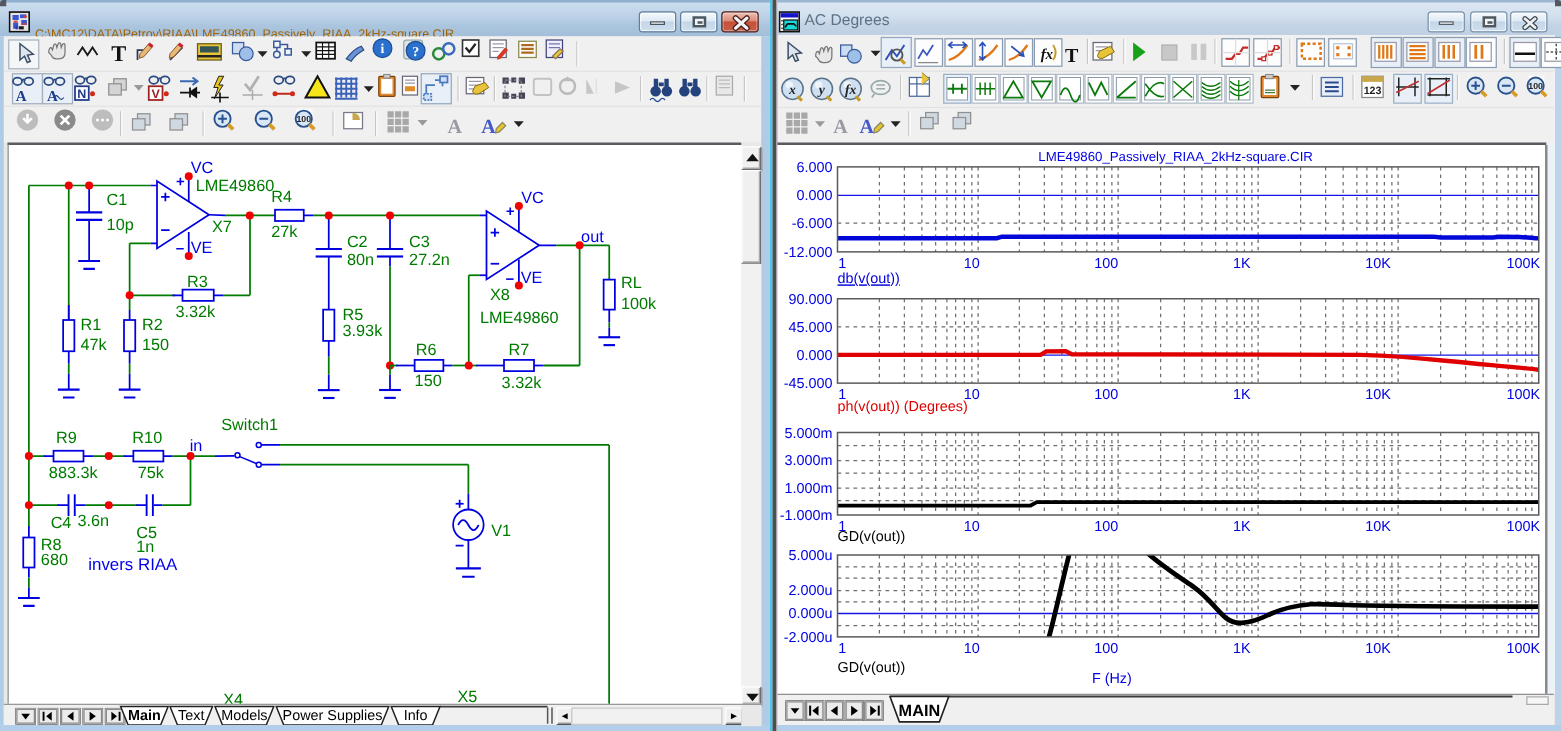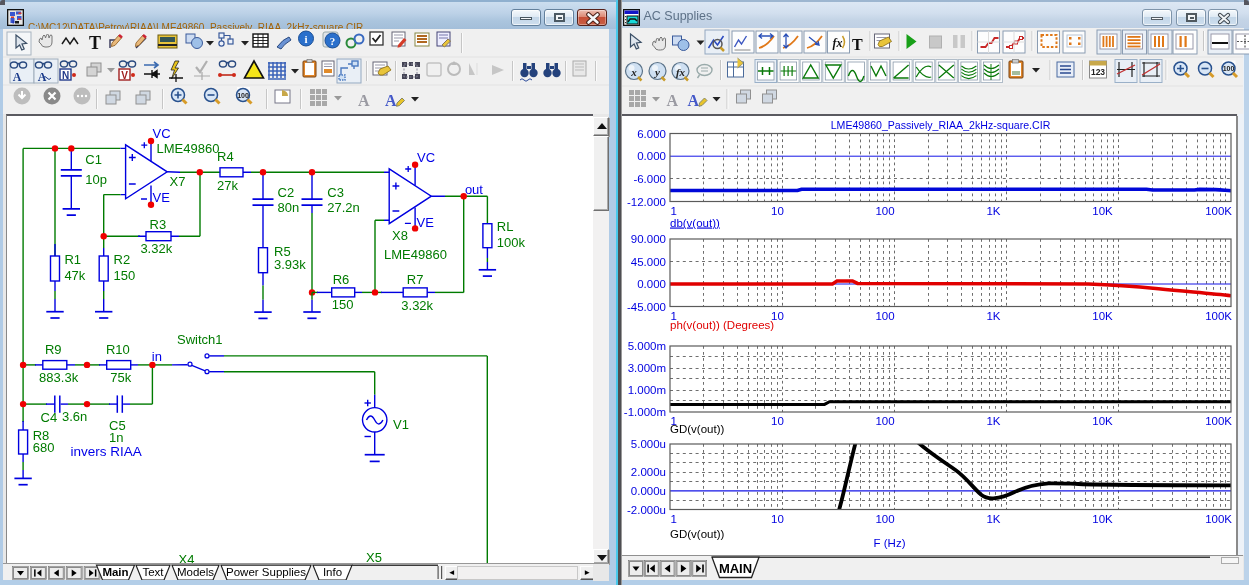--- a/index.html
+++ b/index.html
@@ -581,21 +581,21 @@
       <div class="abs" style="right:0;top:0;width:5px;height:5px;background:#55565e;border-radius:0 3px 0 0"></div>
       <svg class="abs" style="left:1px;top:8.5px" width="17" height="17">
 <rect x="0.5" y="0.5" width="16" height="16" fill="#fff" stroke="#111" stroke-width="1.6"></rect>
 <rect x="1.5" y="1.5" width="14" height="3.5" fill="#1414c8"></rect>
 <rect x="4" y="7" width="11" height="8" fill="#18d8d8" stroke="#111" stroke-width="1"></rect>
 <path d="M5,13 l2,-3 h5 l2,2" stroke="#111" stroke-width="1.4" fill="none"></path>
 <rect x="2" y="7" width="1.2" height="1.2" fill="#333"></rect>
         <rect x="2" y="10" width="1.2" height="1.2" fill="#333"></rect>
         <rect x="2" y="13" width="1.2" height="1.2" fill="#333"></rect>
       </svg>
-      <div class="abs" style="left:22px;top:9px;font-size:12.5px;color:#5d7187">AC Supplies</div>
+      <div class="abs" style="left:22px;top:9px;font-size:12.5px;color:#5d7187">AC Degrees</div>
       <div class="cap capb" style="left:520px;border-color:#7e94aa">
         <div class="glyphmin" style="border-color:#555e66"></div>
       </div>
       <div class="cap capb" style="left:554px;border-color:#7e94aa">
         <div class="glyphmax" style="border-color:#50595f">
           <i style="background:#50595f"></i>
         </div>
       </div>
       <div class="cap capb" style="left:586.5px;border-color:#7e94aa">
         <svg class="xg" width="30" height="17">

